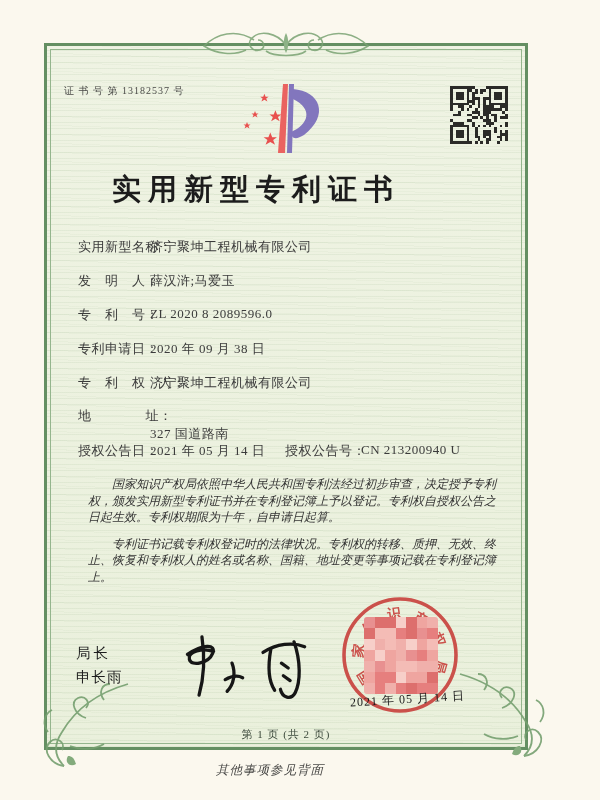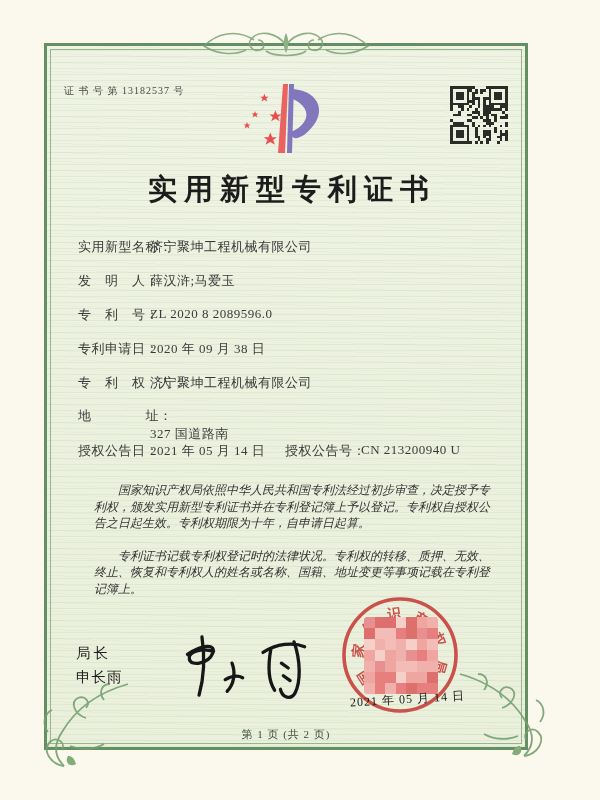--- a/index.html
+++ b/index.html
@@ -11,31 +11,31 @@
     border:3px solid #648f62;box-sizing:border-box;
     background:
       repeating-linear-gradient(0deg, rgba(120,160,110,0.10) 0px, rgba(120,160,110,0.10) 1px, transparent 1px, transparent 6px),
       repeating-linear-gradient(2deg, rgba(140,175,125,0.06) 0px, rgba(140,175,125,0.06) 1px, transparent 1px, transparent 9px),
       linear-gradient(#eff3e3,#eaf0dc);}
   .frame-inner{position:absolute;inset:3px;border:1px solid #94b58d;}
 
   .txt{position:absolute;color:#3a3a3a;}
   .cert-no{left:64px;top:84px;font-size:10px;letter-spacing:1px;color:#4a4a48;}
   .title{left:44px;top:170px;width:424px;text-align:center;font-size:29px;font-weight:bold;
-         letter-spacing:7px;color:#1c1c1c;padding-left:36px;}
+         letter-spacing:7px;color:#1c1c1c;}
 
   .field-row{position:absolute;left:78px;width:444px;font-size:13px;color:#3b3b3b;letter-spacing:0.5px;}
   .fvalue{position:absolute;left:72px;top:0;white-space:nowrap;}
   .fvalue2{position:absolute;left:72px;top:18px;white-space:nowrap;}
   .flabel2{position:absolute;left:207px;top:0;}
   .fvalue3{position:absolute;left:283px;top:0;white-space:nowrap;}
 
   .paragraphs{position:absolute;left:78px;top:466px;width:436px;font-size:12px;line-height:16.5px;
      color:#333;font-style:italic;}
-  .paragraphs p{margin:16px;text-indent:2em;font-style:italic;}
+  .paragraphs p{margin:10px;text-indent:2em;font-style:italic;}
 
   .director-title{left:76px;top:644px;font-size:14.5px;letter-spacing:3px;color:#1e1e1e;
      font-family:"Liberation Sans","DejaVu Sans",sans-serif;}
   .director-name{left:76px;top:668px;font-size:14.5px;letter-spacing:1px;color:#1e1e1e;
      font-family:"Liberation Sans","DejaVu Sans",sans-serif;}
 
   .signature{position:absolute;left:170px;top:630px;width:155px;height:75px;}
 
   .seal{position:absolute;left:340px;top:595px;width:120px;height:120px;opacity:.93;}
   .seal text{font-size:14px;font-weight:bold;fill:#c94540;}
@@ -461,14 +461,15 @@
       <div style="background:#e67f7e"></div>
       <div style="background:#f0b0ab"></div>
       <div style="background:#e67f7e"></div>
       <div style="background:#dd6f6d"></div>
       <div style="background:#e67f7e"></div>
       <div style="background:#e67f7e"></div>
     </div>
   <div class="txt seal-date">2021 年 05 月 14 日</div>
 
   <div class="txt page-info">第 1 页 (共 2 页)</div>
+  <div class="txt back-note">其他事项参见背面</div>
 
 </div>
 
 </body></html>

